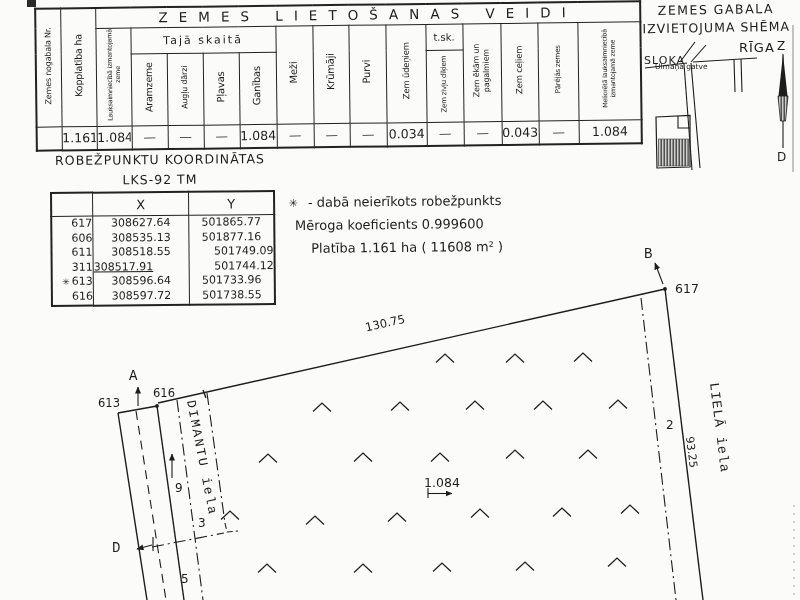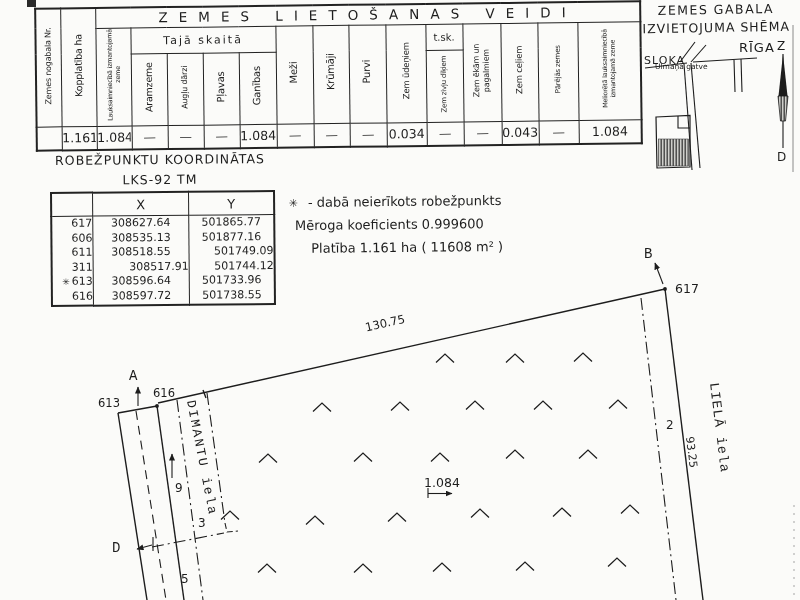--- a/index.html
+++ b/index.html
@@ -153,21 +153,21 @@
               <div style="height: 14.6px; text-align: right;">606</div>
               <div style="height: 14.6px; text-align: right;">611</div>
               <div style="height: 14.6px; text-align: right;">311</div>
               <div style="height: 14.6px; text-align: right;"><span class="star">✳</span>613</div>
               <div style="height: 14.6px; text-align: right;">616</div>
             </td>
         <td class="xcol" rowspan="6" id="x-cell" style="vertical-align:top">
               <div style="height: 14.6px; text-align: center;">308627.64</div>
               <div style="height: 14.6px; text-align: center;">308535.13</div>
               <div style="height: 14.6px; text-align: center;">308518.55</div>
-              <div style="height: 14.6px; text-align: right;">308517.91</div>
+              <div style="height: 14.6px; text-align: left; text-decoration: underline;">308517.91</div>
               <div style="height: 14.6px; text-align: center;">308596.64</div>
               <div style="height: 14.6px; text-align: center;">308597.72</div>
             </td>
         <td class="ycol" rowspan="6" id="y-cell" style="vertical-align:top">
               <div style="height: 14.6px; text-align: center;">501865.77</div>
               <div style="height: 14.6px; text-align: center;">501877.16</div>
               <div style="height: 14.6px; text-align: right;">501749.09</div>
               <div style="height: 14.6px; text-align: right;">501744.12</div>
               <div style="height: 14.6px; text-align: center;">501733.96</div>
               <div style="height: 14.6px; text-align: center;">501738.55</div>

